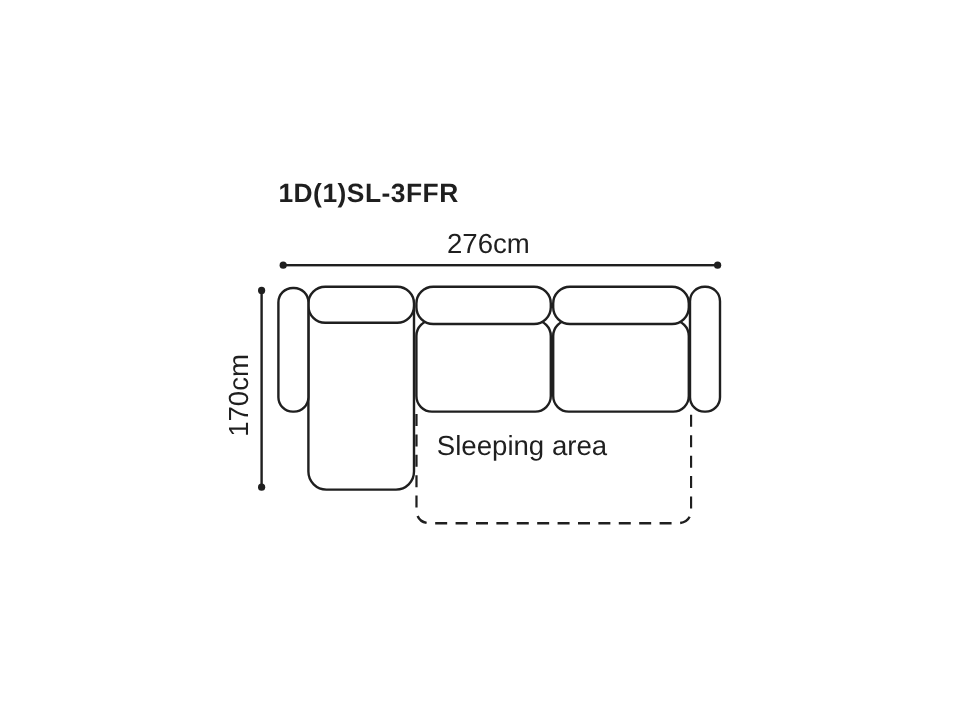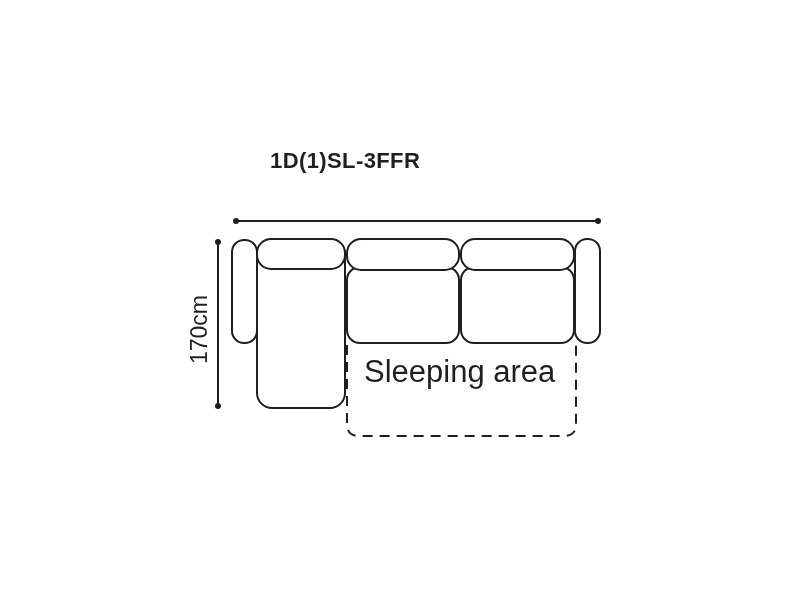--- a/index.html
+++ b/index.html
@@ -18,21 +18,20 @@
   }
   .title {
     position: absolute;
     left: 232px;
     top: 148px;
     font-size: 22px;
     font-weight: 700;
     letter-spacing: 0.4px;
     color: #1f1f1f;
     white-space: nowrap;
-    margin-left: 38px;
   }
   .dim-label {
     position: absolute;
     font-size: 23px;
     font-weight: 400;
     color: #1f1f1f;
     white-space: nowrap;
   }
   .dim-label.h {
     left: 307px;
@@ -90,33 +89,34 @@
     position: absolute;
     left: 346px;
     top: 345px;
     z-index: 0;
   }
   .sleep-text {
     position: absolute;
     left: 364px;
     top: 359px;
     z-index: 4;
-    font-size: 31px;
+    font-size: 23px;
     line-height: 25px;
     color: #1f1f1f;
     white-space: nowrap;
   }
 </style>
 </head>
 <body>
 
 <div id="stage">
 
   <div class="title">1D(1)SL-3FFR</div>
 
+  <div class="dim-label h">276cm</div>
   <div class="dim-line-h"></div>
   <span class="dot" style="left:233px; top:218px;"></span>
   <span class="dot" style="left:595px; top:218px;"></span>
 
   <div class="dim-label v">170cm</div>
   <div class="dim-line-v"></div>
   <span class="dot" style="left:215px; top:239px;"></span>
   <span class="dot" style="left:215px; top:403px;"></span>
 
   <svg class="sleep-svg" width="231" height="94" viewBox="0 0 231 94">

